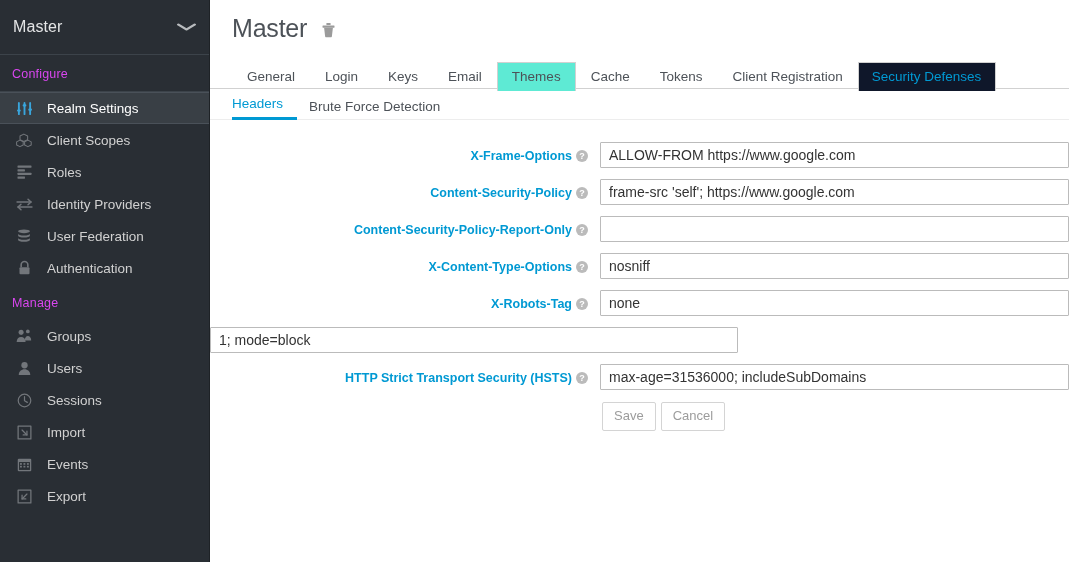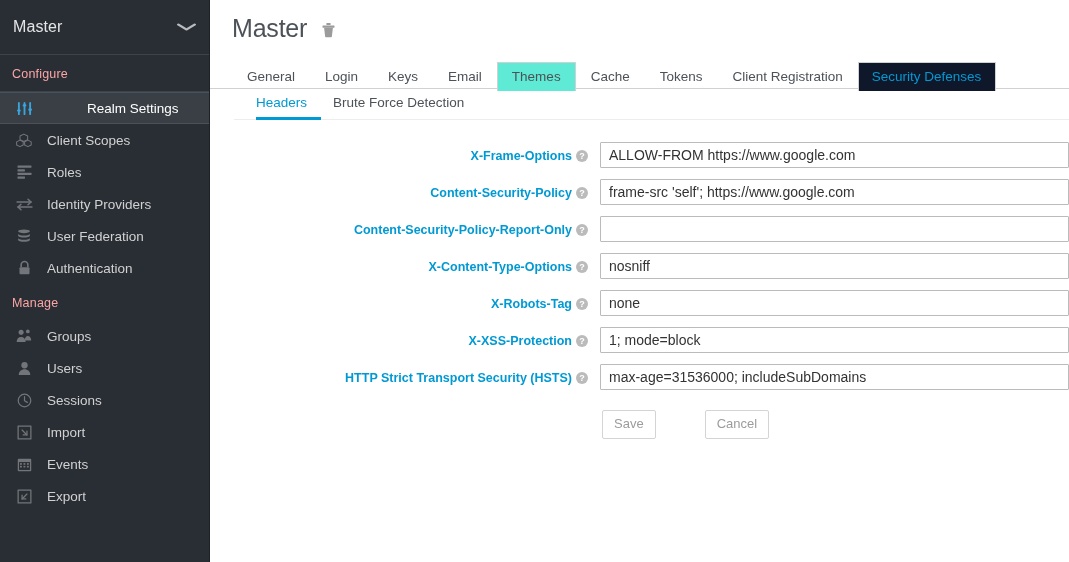--- a/index.html
+++ b/index.html
@@ -40,40 +40,39 @@
     letter-spacing: .1px;
   }
   .realm-caret {
     color: #b8bbbe;
     font-size: 11px;
     line-height: 1;
     transform: scaleX(1.5);
   }
   .nav-section-title {
     font-size: 12.5px;
-    color: #fca5a5;
+    color: #d946ef;
     padding: 12px 0 10px 12px;
     letter-spacing: .2px;
   }
   .nav-section-first { border-bottom: 1px solid #3c434a; margin-bottom: 0; }
   .nav-item {
     display: flex;
     align-items: center;
     height: 32px;
     padding-left: 13px;
     font-size: 13.5px;
     color: #d1d1d1;
     cursor: pointer;
     position: relative;
   }
   .nav-item.active {
     background: #393f45;
     border-top: 1px solid #4a5159;
     border-bottom: 1px solid #4a5159;
-    gap: 40px;
   }
   .nav-item.active .nav-label { color: #fff; }
   .nav-icon {
     width: 22px;
     min-width: 22px;
     margin-right: 12px;
     display: flex;
     align-items: center;
     justify-content: center;
     color: #72767b;
@@ -144,22 +143,22 @@
     border-color: #d1d1d1;
     color: #0099d3;
     padding-left: 13px;
   }
 
   
   .tabs-sub {
     padding-left: 22px;
     height: 31px;
     display: flex;
+    align-items: flex-end;
     border-bottom: 1px solid #ededed;
-    margin-left: 24px;
   }
   .subtab {
     font-size: 13.5px;
     color: #4d5258;
     padding: 6px 12px 7px 12px;
     line-height: 1;
     cursor: pointer;
     position: relative;
     top: 1px;
     white-space: nowrap;
@@ -216,24 +215,23 @@
     font-size: 14px;
     color: #333;
     font-family: "Liberation Sans", sans-serif;
     background: #fff;
     outline: none;
   }
   .form-control::placeholder { color: #999; }
 
   .form-actions {
     display: flex;
-    margin-top: 20px;
+    margin-top: 12px;
     margin-left: 390px;
     padding-left: 2px;
-    gap: 44px;
   }
   .btn {
     font-size: 13px;
     color: #9c9c9c;
     background: #fff;
     border: 1px solid #d4d4d4;
     border-radius: 2px;
     padding: 5px 11px 6px 11px;
     cursor: default;
     font-family: "Liberation Sans", sans-serif;
@@ -437,21 +435,20 @@
         </div>
         <div class="form-row">
           <label class="form-label"><span class="lbl-text">X-Content-Type-Options</span><span class="help-icon">?</span></label>
           <input type="text" class="form-control" value="nosniff" style="">
         </div>
         <div class="form-row">
           <label class="form-label"><span class="lbl-text">X-Robots-Tag</span><span class="help-icon">?</span></label>
           <input type="text" class="form-control" value="none" style="">
         </div>
         <div class="form-row">
-          <label class="form-label"><span class="lbl-text">X-XSS-Protection</span><span class="help-icon">?</span></label>
           <input type="text" class="form-control" value="1; mode=block" style="">
         </div>
         <div class="form-row">
           <label class="form-label"><span class="lbl-text">HTTP Strict Transport Security (HSTS)</span><span class="help-icon">?</span></label>
           <input type="text" class="form-control" value="max-age=31536000; includeSubDomains" style="">
         </div>
         <div class="form-actions">
           <button class="btn" disabled="">Save</button>
           <button class="btn" disabled="">Cancel</button>
         </div>

